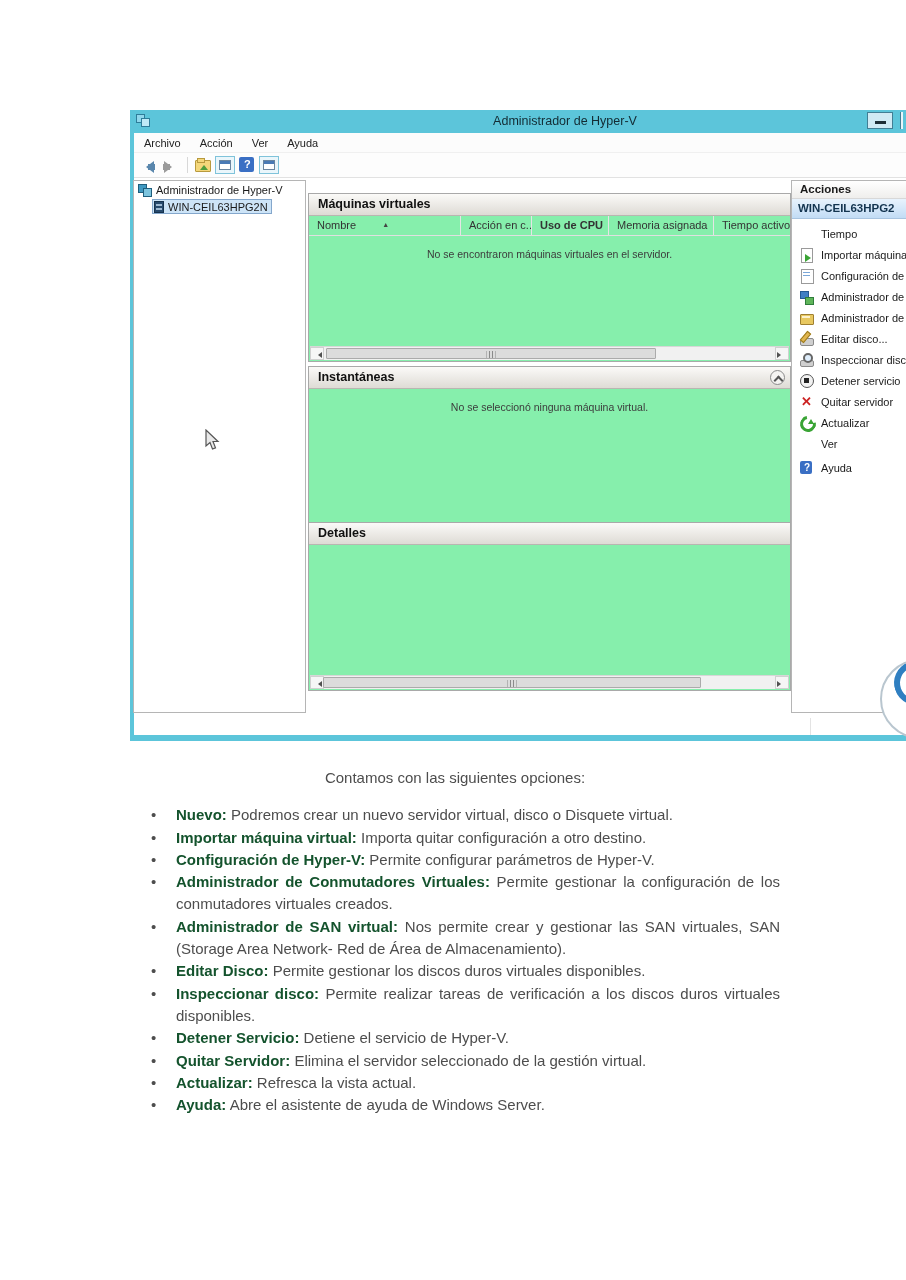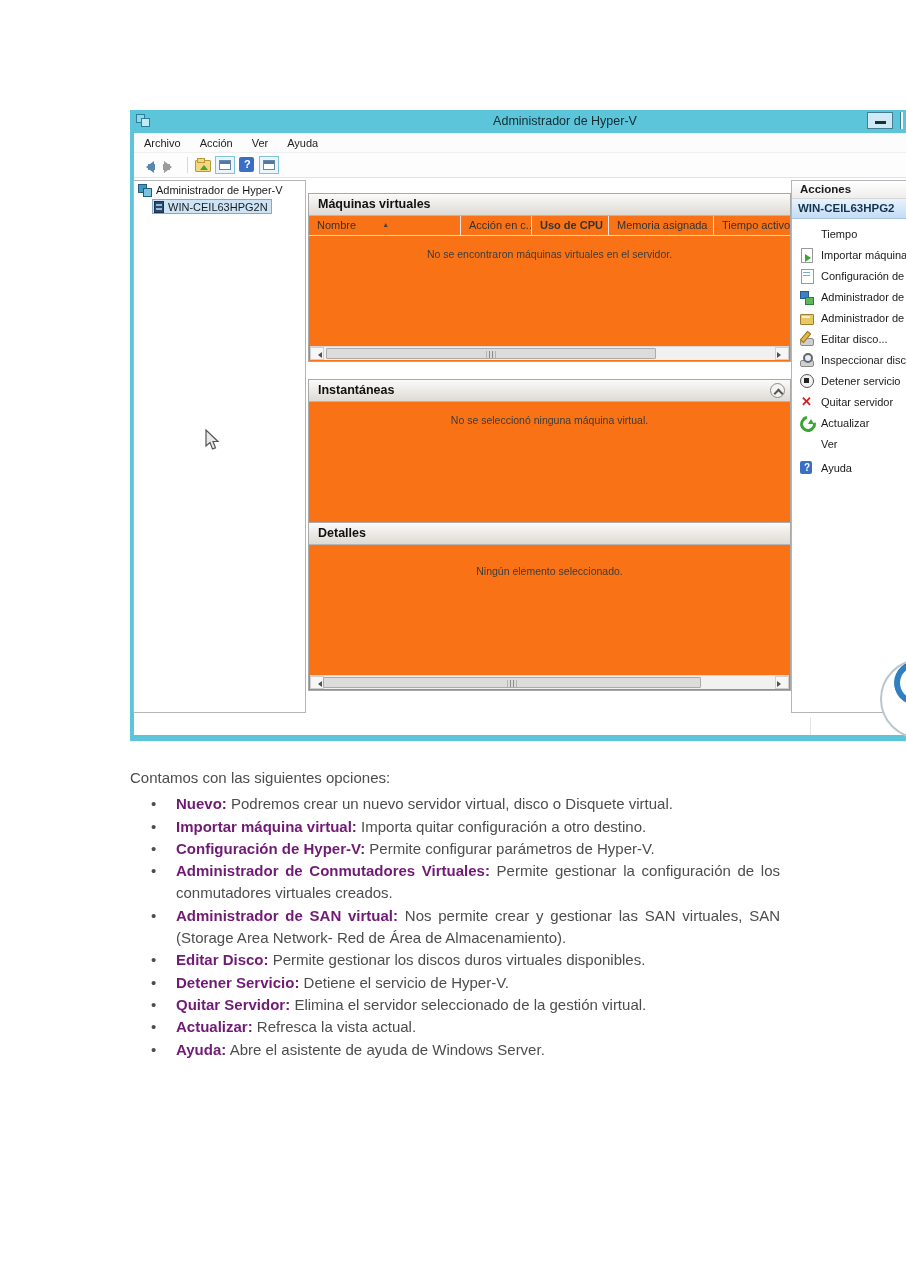--- a/index.html
+++ b/index.html
@@ -46,25 +46,25 @@
   #tree-root { left:4px; top:3px; }
   #tree-server { left:18px; top:18px; background:#cde4f7; border:1px solid #84a7cc; padding:0 3px 0 1px; height:15px; }
   .ico-hyperv { position:relative; width:14px; height:12px; }
   .ico-hyperv::before { content:""; position:absolute; left:0; top:0; width:7px; height:7px; background:#3f98c0; border:1px solid #1f5e7d; }
   .ico-hyperv::after { content:""; position:absolute; left:5px; top:4px; width:7px; height:7px; background:#7cc4de; border:1px solid #1f5e7d; }
   .ico-server { position:relative; width:10px; height:12px; background:#274a6d; border:1px solid #16324d; }
   .ico-server::before { content:""; position:absolute; left:1px; top:2px; width:6px; height:2px; background:#9db9d2; }
   .ico-server::after { content:""; position:absolute; left:1px; top:6px; width:6px; height:2px; background:#9db9d2; }
 
   
-  .panel { position:absolute; left:178px; width:483px; background:#f97316; border:1px solid #a9a9a9; }
+  .panel { position:absolute; left:178px; width:483px; background:#86efac; border:1px solid #a9a9a9; }
   .phead { height:22px; background:linear-gradient(#fbfaf8, #dedbd5); border-bottom:1px solid #b9b6b1; font-weight:bold; font-size:12.5px; color:#111; padding:3px 0 0 9px; position:relative; }
   .pmsg { text-align:center; font-size:10.5px; color:#3c3c3c; }
   #panel-vm  { top:83px;  height:169px; }
-  #panel-snap{ top:269px; height:172px; }
+  #panel-snap{ top:256px; height:172px; }
   #panel-det { top:412px; height:169px; }
 
   #vm-cols { display:flex; height:20px; border-bottom:1px solid #e0e0e0; font-size:11px; color:#333; }
   #vm-cols .col { padding:3px 0 0 8px; border-right:1px solid #e5e5e5; white-space:nowrap; overflow:hidden; position:relative; }
   .sort-arrow { font-size:7px; color:#444; margin-left:26px; vertical-align:2px; }
 
   .hscroll { position:absolute; left:1px; bottom:1px; right:1px; height:14px; background:#f1f1f1; border-top:1px solid #d7d7d7; }
   .sb-arrow { position:absolute; top:0; width:14px; height:13px; background:#f6f6f6; border:1px solid #d0d0d0; color:#555; font-size:9px; text-align:center; line-height:12px; }
   .sb-arrow.left { left:0; }
   .sb-arrow.right { right:0; }
@@ -114,25 +114,25 @@
   #status-div { position:absolute; left:676px; top:0; width:1px; height:17px; background:#e3e3e3; }
   #bottom-border { position:absolute; left:0; top:625px; width:780px; height:6px; background:#5cc5da; }
 
   
   #cursor { position:absolute; left:205px; top:429px; z-index:50; }
   #mag-outer { position:absolute; left:880px; top:659px; width:80px; height:80px; border:2px solid #b9c6cf; border-radius:50%; background:#fff; z-index:40; }
   #mag-ring { position:absolute; left:894px; top:661px; width:44px; height:44px; border:6px solid #2f7fc1; border-radius:50%; border-right-color:transparent; transform:rotate(-20deg); z-index:41; }
 
   
   #doc { position:absolute; left:130px; top:767px; width:650px; color:#4d4d4d; font-size:15px; line-height:22.3px; }
-  #doc-intro { margin-bottom:4px; }
+  #doc-intro { margin-bottom:15px;text-align:center; }
   #doc ul { list-style:none; }
   #doc li { position:relative; padding-left:46px; text-align:justify; }
   #doc li::before { content:"\2022"; position:absolute; left:21px; top:0; font-size:15px; color:#4d4d4d; }
-  #doc b { color:#701a75; }
+  #doc b { color:#14532d; }
 </style>
 </head>
 <body>
 
 <div id="win">
   <div class="left-border"></div>
 
   <div id="titlebar">
     <div id="title-icon">
         <div class="p1"></div>
@@ -201,21 +201,20 @@
   <div class="panel" id="panel-snap">
     <div class="phead">
       <span>Instantáneas</span>
       <span id="snap-collapse"></span>
     </div>
     <div class="pmsg" style="margin-top:12px;">No se seleccionó ninguna máquina virtual.</div>
   </div>
 
   <div class="panel" id="panel-det">
     <div class="phead">Detalles</div>
-    <div class="pmsg" style="margin-top:20px;">Ningún elemento seleccionado.</div>
     <div class="hscroll">
       <div class="sb-arrow left"></div>
       <div class="sb-thumb" id="det-thumb">
           <div class="sb-grip"></div>
         </div>
       <div class="sb-arrow right"></div>
     </div>
   </div>
 
   <div id="actions">
@@ -284,18 +283,19 @@
 
 <div id="doc">
   <div id="doc-intro">Contamos con las siguientes opciones:</div>
   <ul>
     <li><b>Nuevo:</b> <span>Podremos crear un nuevo servidor virtual, disco o Disquete virtual.</span></li>
     <li><b>Importar máquina virtual:</b> <span>Importa quitar configuración a otro destino.</span></li>
     <li><b>Configuración de Hyper-V:</b> <span>Permite configurar parámetros de Hyper-V.</span></li>
     <li><b>Administrador de Conmutadores Virtuales:</b> <span>Permite gestionar la configuración de los conmutadores virtuales creados.</span></li>
     <li><b>Administrador de SAN virtual:</b> <span>Nos permite crear y gestionar las SAN virtuales, SAN (Storage Area Network- Red de Área de Almacenamiento).</span></li>
     <li><b>Editar Disco:</b> <span>Permite gestionar los discos duros virtuales disponibles.</span></li>
+    <li><b>Inspeccionar disco:</b> <span>Permite realizar tareas de verificación a los discos duros virtuales disponibles.</span></li>
     <li><b>Detener Servicio:</b> <span>Detiene el servicio de Hyper-V.</span></li>
     <li><b>Quitar Servidor:</b> <span>Elimina el servidor seleccionado de la gestión virtual.</span></li>
     <li><b>Actualizar:</b> <span>Refresca la vista actual.</span></li>
     <li><b>Ayuda:</b> <span>Abre el asistente de ayuda de Windows Server.</span></li>
   </ul>
 </div>
 
 </body></html>

